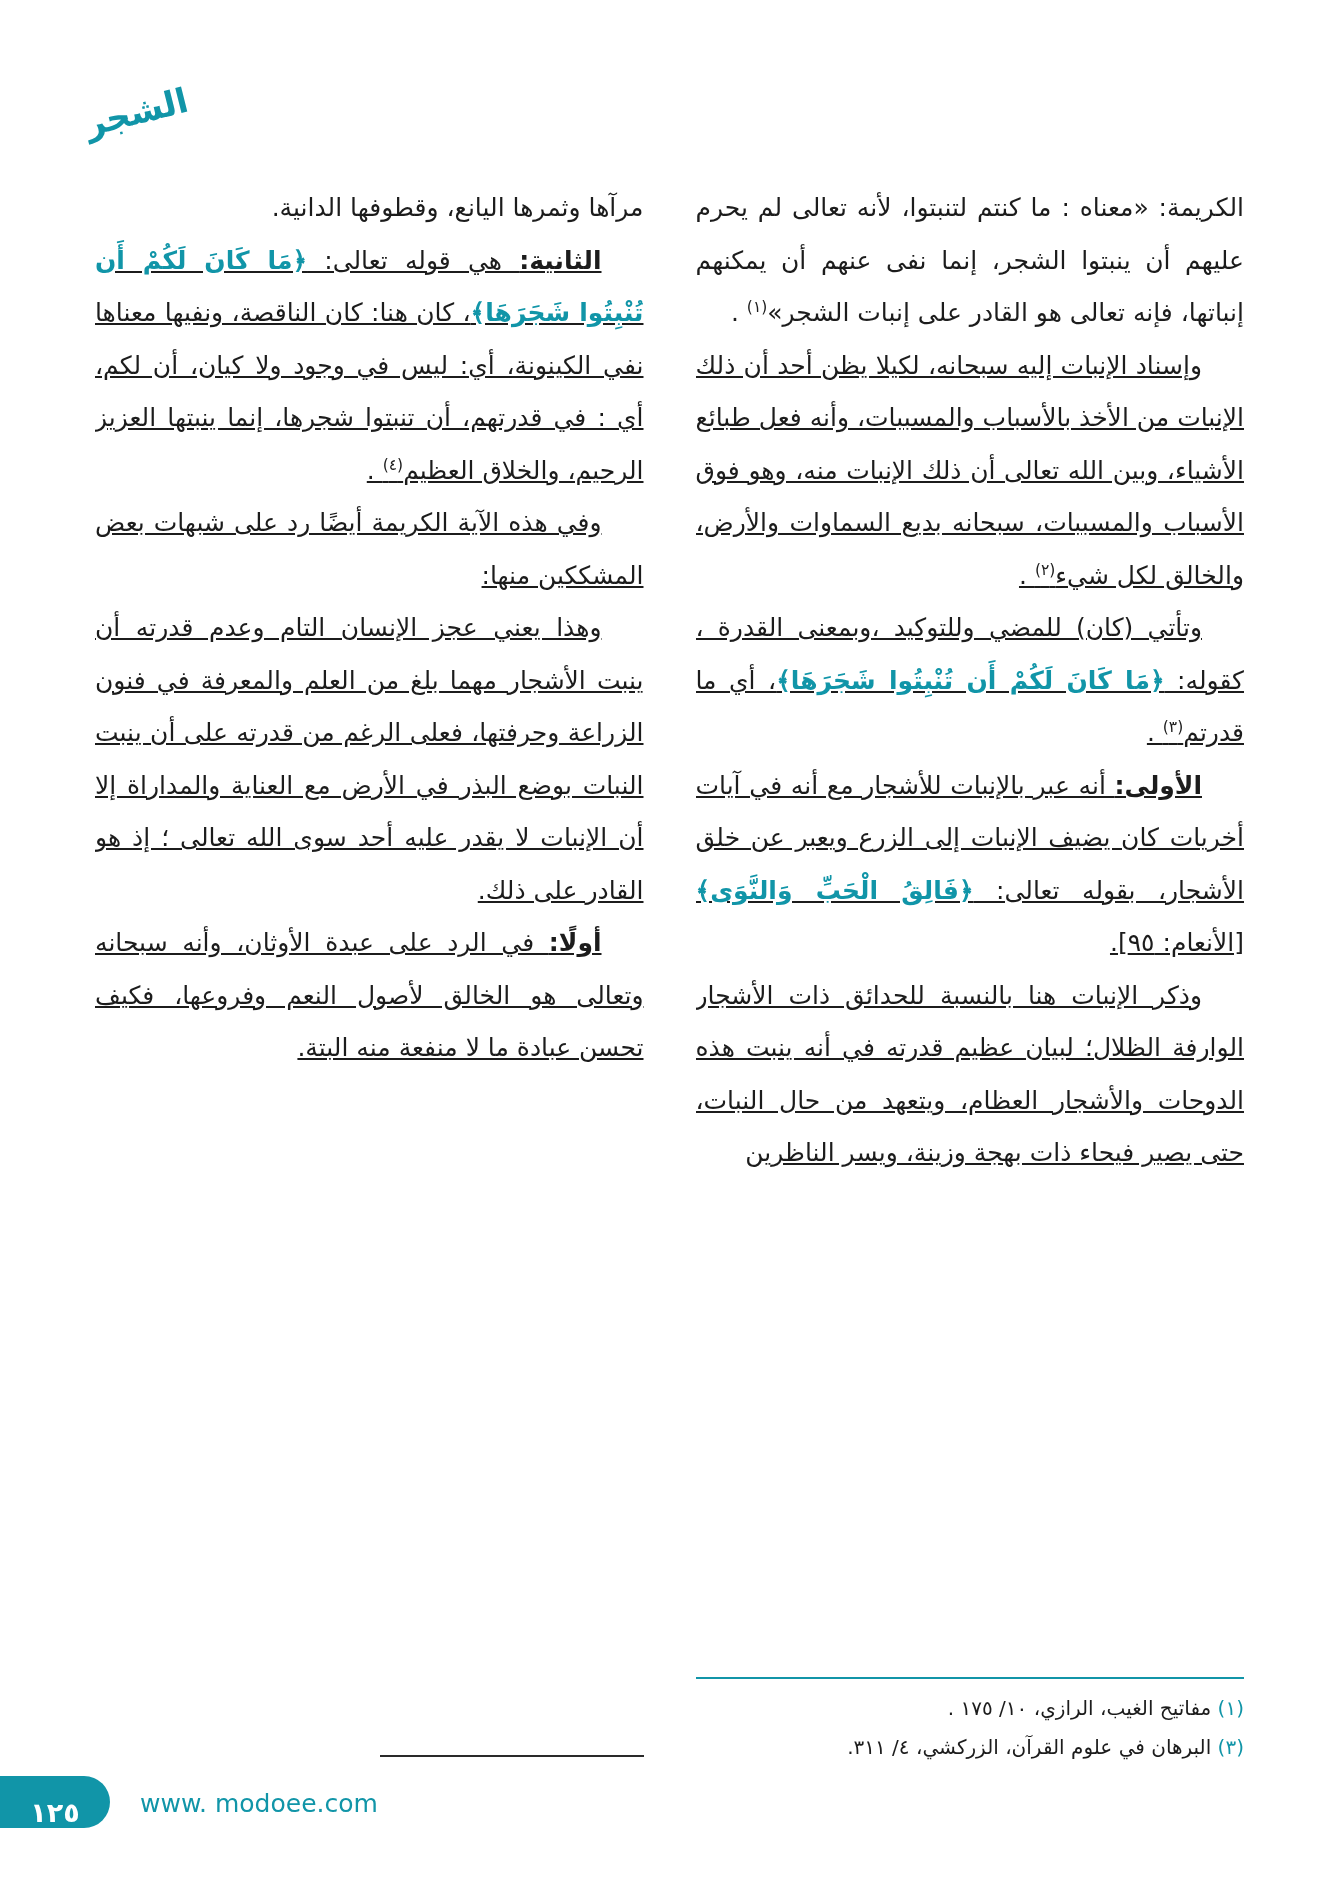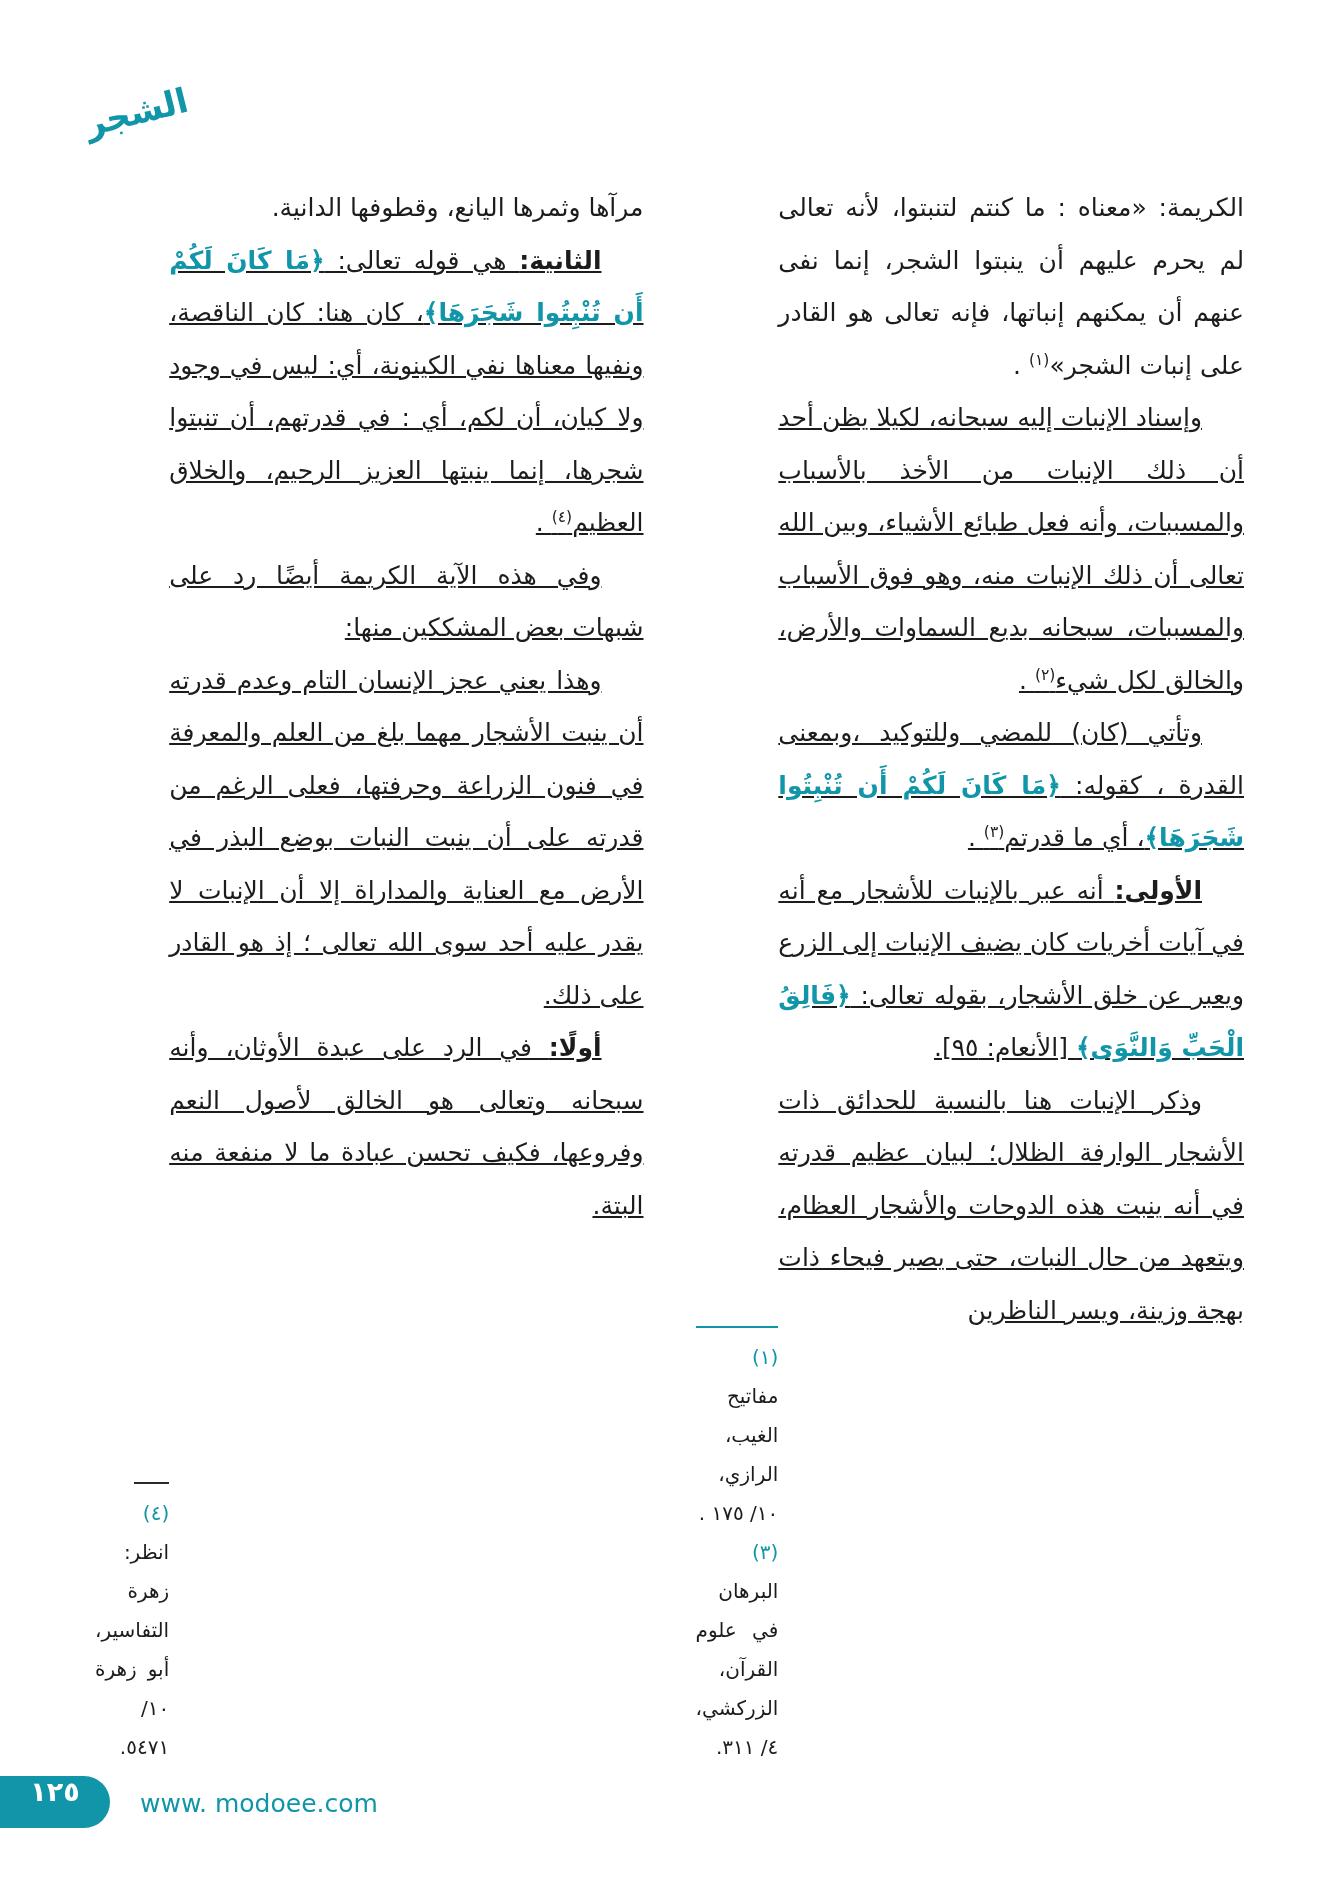--- a/index.html
+++ b/index.html
@@ -11,36 +11,36 @@
   }
   .header-title {
     position:absolute; top:92px; left:84px;
     color:var(--accent); font-size:34px; font-weight:bold;
     transform:rotate(-14deg); letter-spacing:1px;
   }
   .content {
     position:absolute; top:182px; right:95px; left:95px; height:1585px;
     display:flex; gap:52px;
   }
-  .column { flex:1 1 0; display:flex; flex-direction:row; overflow:hidden; }
+  .column { flex:1 1 0; display:flex; flex-direction:column; overflow:hidden; }
   .column-body { font-size:25px; line-height:2.1; text-align:justify; }
   .para { margin:0; }
   .para.indent { text-indent:42px;text-decoration:underline; }
   .seg-normal { color:var(--ink); }
   .seg-bold { font-weight:bold; }
   .seg-quran { color:var(--accent); font-weight:bold; }
   .seg-sup { font-size:0.62em; vertical-align:super; }
   .footnotes { margin-top:auto; font-size:20px; line-height:1.95; text-align:justify; }
   .fn-sep { border-top:2.5px solid var(--accent); margin-bottom:10px; }
   .fn-sep.short { border-top:2px solid #2a2a2a; width:48%; }
   .fn-marker { color:var(--accent); }
   .page-number-pill {
     position:absolute; left:0; bottom:62px; width:110px; height:52px;
     background:var(--accent); border-radius:0 26px 26px 0;
-    display:flex; align-items:flex-start; justify-content:center;
+    display:flex; align-items:flex-end; justify-content:center;
     color:#ffffff; font-size:27px; font-weight:bold;
   }
   .website {
     position:absolute; left:140px; bottom:72px;
     color:var(--accent); font-size:25px; direction:ltr;text-align:center;
   }
 </style>
 </head>
 <body>
 
@@ -70,23 +70,20 @@
     <section class="column">
       <div class="column-body">
           <p class="para"><span class="seg-normal">مرآها وثمرها اليانع، وقطوفها الدانية.</span></p>
           <p class="para indent"><span class="seg-bold">الثانية:</span><span class="seg-normal"> هي قوله تعالى: </span><span class="seg-quran">﴿مَا كَانَ لَكُمْ أَن تُنْبِتُوا شَجَرَهَا﴾</span><span class="seg-normal">، كان هنا: كان الناقصة، ونفيها معناها نفي الكينونة، أي: ليس في وجود ولا كيان، أن لكم، أي : في قدرتهم، أن تنبتوا شجرها، إنما ينبتها العزيز الرحيم، والخلاق العظيم</span><span class="seg-sup">(٤)</span><span class="seg-normal"> .</span></p>
           <p class="para indent"><span class="seg-normal">وفي هذه الآية الكريمة أيضًا رد على شبهات بعض المشككين منها:</span></p>
           <p class="para indent"><span class="seg-normal">وهذا يعني عجز الإنسان التام وعدم قدرته أن ينبت الأشجار مهما بلغ من العلم والمعرفة في فنون الزراعة وحرفتها، فعلى الرغم من قدرته على أن ينبت النبات بوضع البذر في الأرض مع العناية والمداراة إلا أن الإنبات لا يقدر عليه أحد سوى الله تعالى ؛ إذ هو القادر على ذلك.</span></p>
           <p class="para indent"><span class="seg-bold">أولًا:</span><span class="seg-normal"> في الرد على عبدة الأوثان، وأنه سبحانه وتعالى هو الخالق لأصول النعم وفروعها، فكيف تحسن عبادة ما لا منفعة منه البتة.</span></p>
         </div>
       <div class="footnotes">
         <div class="fn-sep short"></div>
-        <div>
-            <div class="footnote"><span class="fn-marker">(٤) </span><span class="fn-text">انظر: زهرة التفاسير، أبو زهرة ١٠/ ٥٤٧١.</span></div>
-          </div>
       </div>
     </section>
 
   </div>
 
   <div class="page-number-pill">
     <span>١٢٥</span>
   </div>
 
   <div class="website">www. modoee.com</div>

